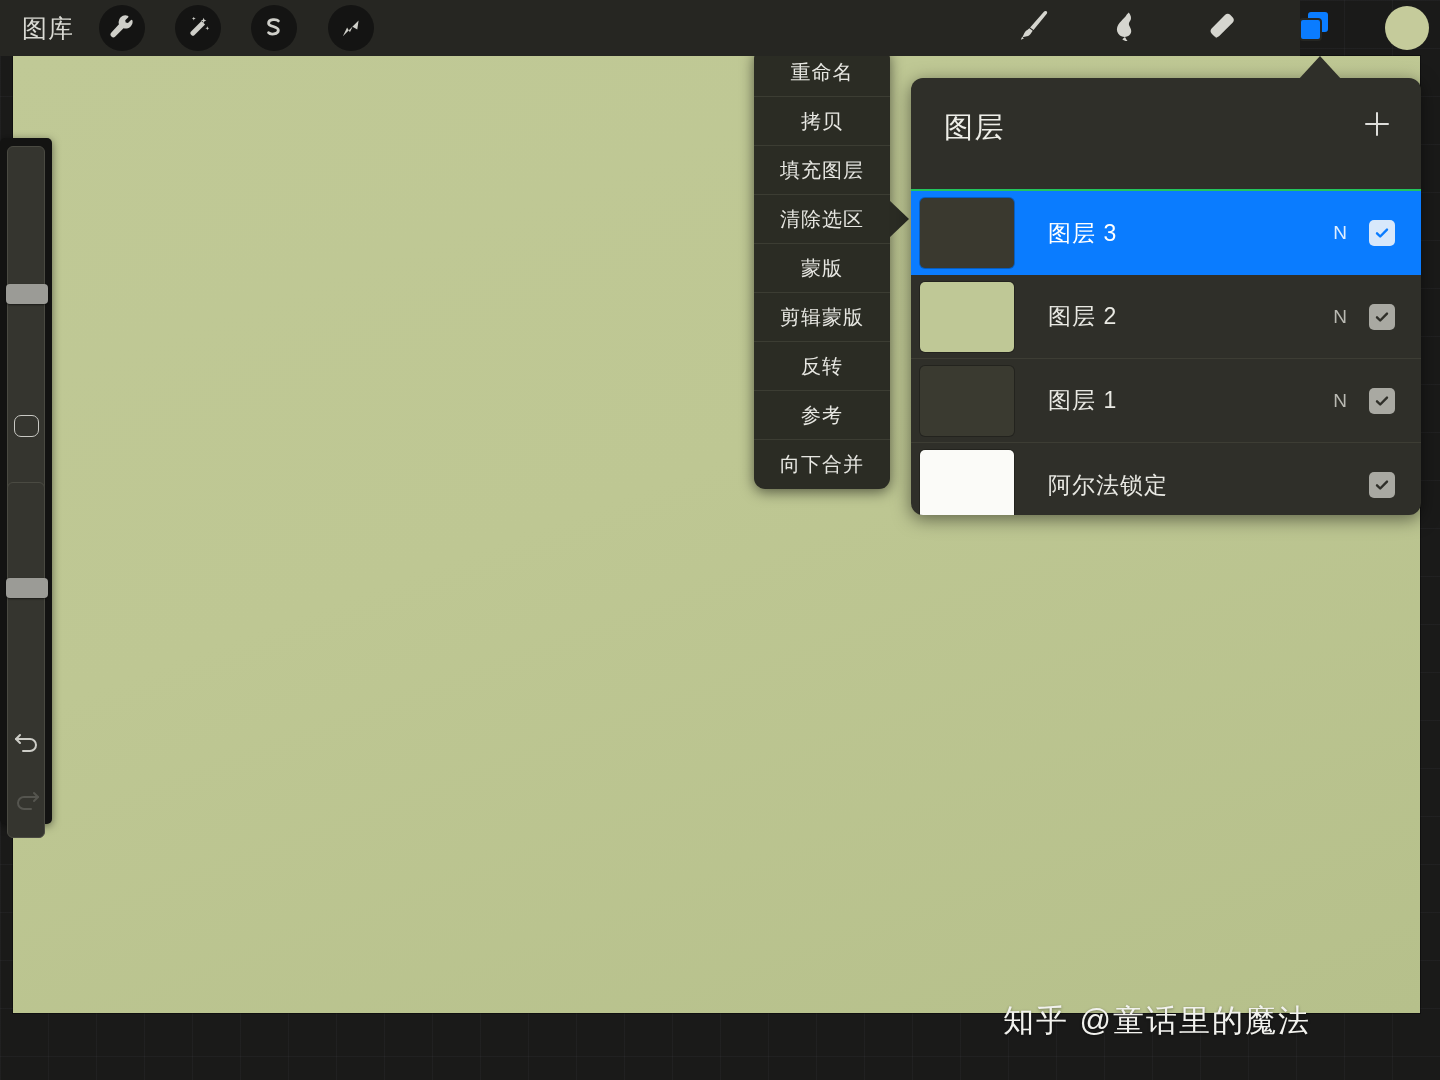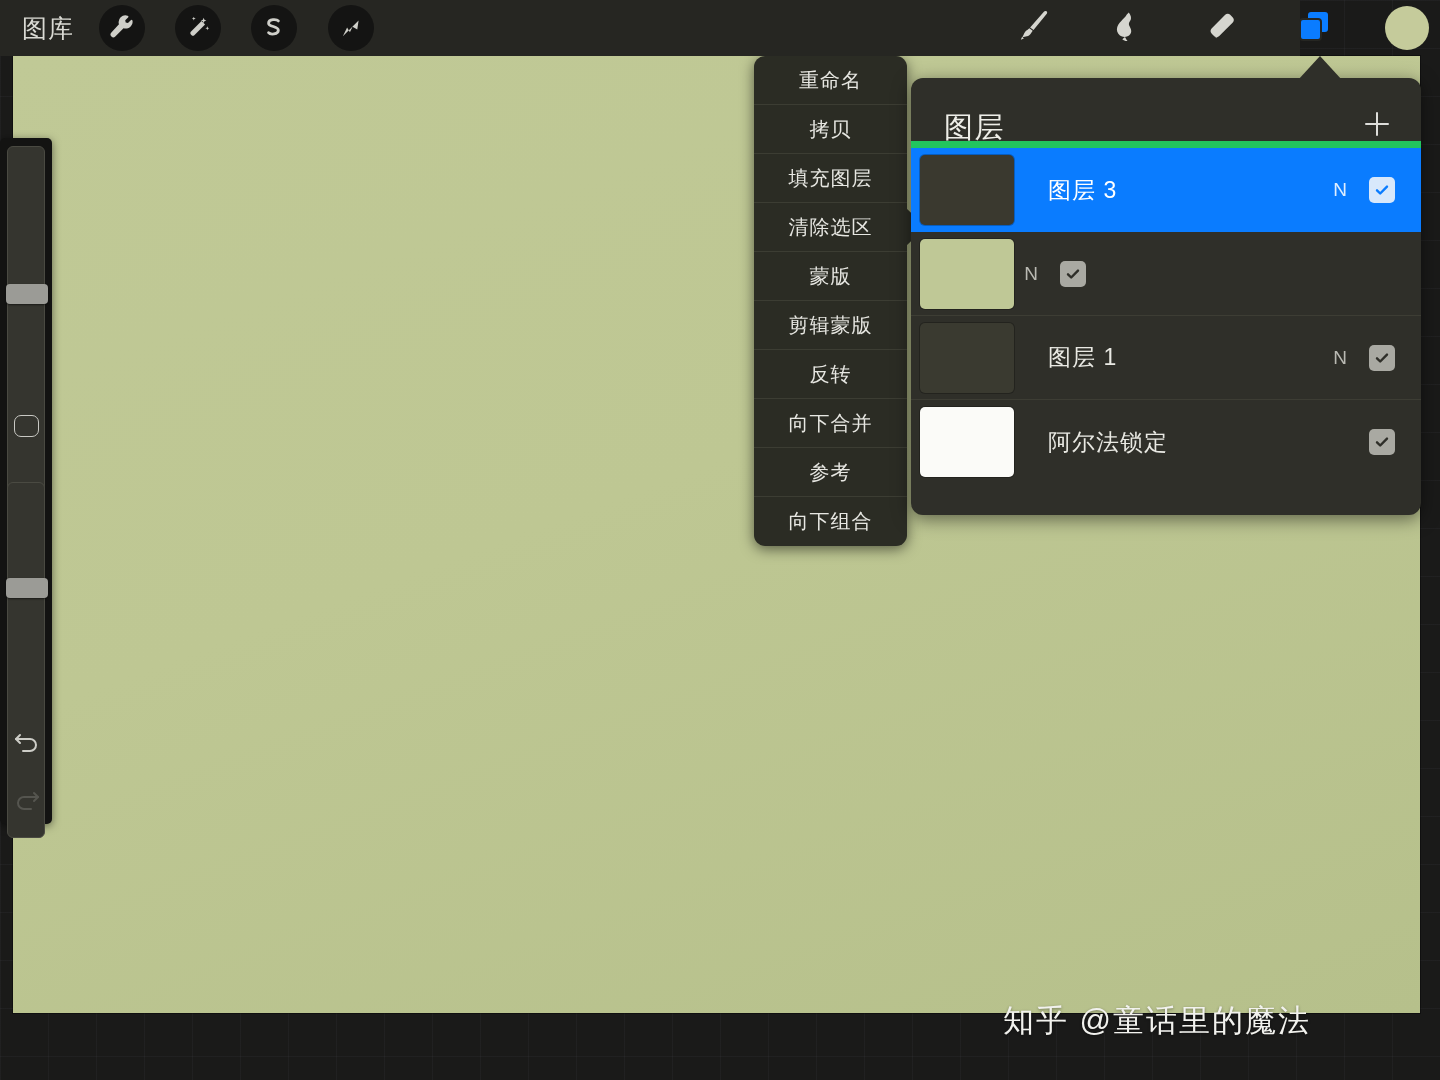--- a/index.html
+++ b/index.html
@@ -97,22 +97,22 @@
     position: absolute; left: 11px;
     width: 31px; height: 31px;
     display: flex; align-items: center; justify-content: center;
   }
   #undo-btn { top: 590px; }
   #redo-btn { top: 648px; }
 
   
   #layer-menu {
     position: absolute;
-    left: 754px; top: 56px;
-    width: 153px;
+    left: 754px; top: 48px;
+    width: 136px;
     background: #2b2c24;
     border-radius: 11px;
     box-shadow: 0 3px 14px rgba(0,0,0,0.55);
     z-index: 30;
     overflow: visible;
   }
   .menu-item {
     position: relative;
     height: 49px;
     display: flex; align-items: center; justify-content: center;
@@ -149,22 +149,22 @@
     position: absolute;
     left: 1298px; top: 56px;
     width: 0; height: 0;
     border-left: 22px solid transparent;
     border-right: 22px solid transparent;
     border-bottom: 24px solid #2f2f29;
     z-index: 36;
   }
   #layers-header {
     position: relative;
-    height: 70px;
-    border-bottom: 7px solid #22c55e;
+    height: 113px;
+    border-bottom: 2px solid #22c55e;
   }
   #layers-title {
     position: absolute; left: 33px; top: 30px;
     font-size: 29px; color: #eeeee8;
     letter-spacing: 1.5px;
   }
   #add-layer-btn {
     position: absolute; right: 28px; top: 32px;
     width: 32px; height: 32px;
     display: flex; align-items: center; justify-content: center;
@@ -335,23 +335,22 @@
   </div>
 
   <div id="layer-menu">
     <div class="menu-item">重命名</div>
     <div class="menu-item">拷贝</div>
     <div class="menu-item">填充图层</div>
     <div class="menu-item pointed">清除选区</div>
     <div class="menu-item">蒙版</div>
     <div class="menu-item">剪辑蒙版</div>
     <div class="menu-item">反转</div>
+    <div class="menu-item">参考</div>
     <div class="menu-item">向下合并</div>
-    <div class="menu-item">参考</div>
-    <div class="menu-item">向下组合</div>
   </div>
 
   <div id="layers-caret"></div>
   <div id="layers-panel">
     <div id="layers-header">
       <div id="layers-title">图层</div>
       <div id="add-layer-btn">
         <span>
           <svg width="30" height="30" viewBox="0 0 30 30" fill="none" stroke="#dededa" stroke-width="2" stroke-linecap="round">
             <path d="M15 4v22M4 15h22"></path>
@@ -368,20 +367,21 @@
         <span>
           <svg width="18" height="18" viewBox="0 0 18 18" fill="none" stroke="#0a7cff" stroke-width="2.4" stroke-linecap="round" stroke-linejoin="round">
               <path d="M4 9.3l3.2 3.2L14 5.6"></path>
             </svg>
         </span>
       </div>
     </div>
 
     <div class="layer-row">
       <div class="layer-thumb" style="background:#bfc896"></div>
+      <div class="layer-name">图层 2</div>
       <div class="blend-mode">N</div>
       <div class="vis-check">
         <span>
           <svg width="18" height="18" viewBox="0 0 18 18" fill="none" stroke="#2f2f29" stroke-width="2.4" stroke-linecap="round" stroke-linejoin="round">
               <path d="M4 9.3l3.2 3.2L14 5.6"></path>
             </svg>
         </span>
       </div>
     </div>
 

